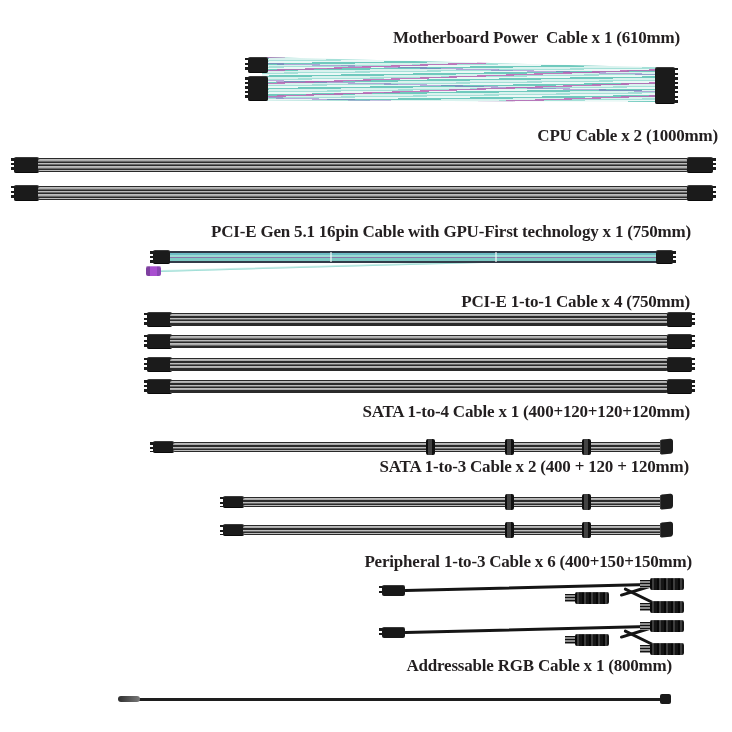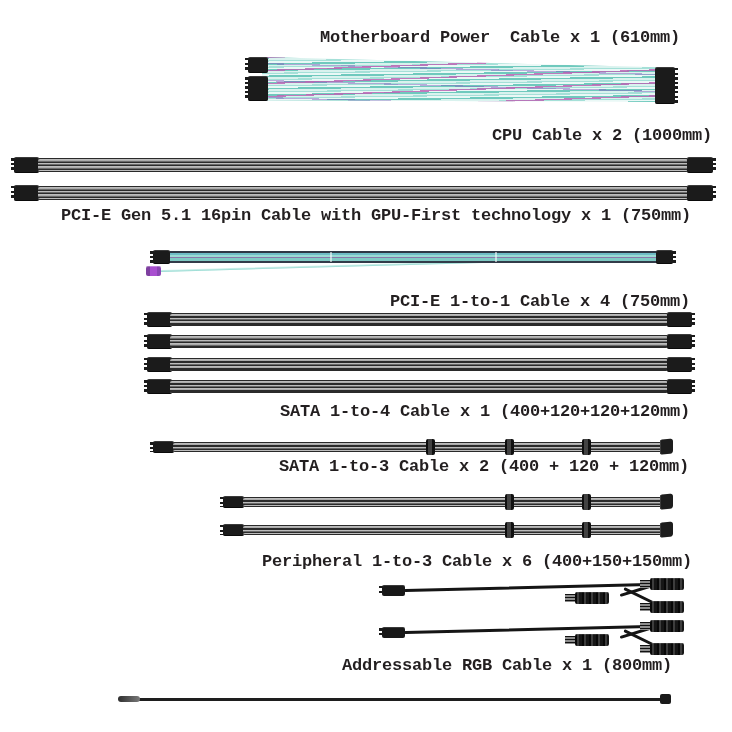--- a/index.html
+++ b/index.html
@@ -1,18 +1,18 @@
 <!DOCTYPE html>
 <html><head>
 <meta charset="utf-8">
 <style>
   html,body { margin:0; padding:0; background:#ffffff; }
   .canvas {
     position:relative; width:732px; height:732px; background:#ffffff;
-    font-family:Liberation Mono, monospace; overflow:hidden;
+    font-family:Liberation Serif, serif; overflow:hidden;
   }
   .lbl {
     position:absolute; font-size:17px; font-weight:600; color:#231f20;
     white-space:pre; letter-spacing:-0.2px;
   }
   
   .conn { position:absolute; background:#1b1b1b; border-radius:2px;
           box-shadow: inset 0 1px 0 rgba(255,255,255,.14), inset 0 -1px 0 rgba(0,0,0,.6); }
   .teeth-l::before { content:""; position:absolute; left:-3px; top:1px; bottom:1px; width:4px;
           background:repeating-linear-gradient(180deg,#1b1b1b 0 2.5px, transparent 2.5px 4.6px); }
@@ -68,35 +68,35 @@
 
   <section>
     <div class="lbl" style="top:28px; right:52px;">Motherboard Power  Cable x 1 (610mm)</div>
     <div class="mobo-wires" style="left:262px; top:57px; width:398px; height:45px;"></div>
     <div class="conn teeth-l" style="left:248px; top:57px; width:20px; height:16px;"></div>
     <div class="conn teeth-l" style="left:248px; top:76px; width:20px; height:25px;"></div>
     <div class="conn teeth-r" style="left:655px; top:67px; width:20px; height:37px;"></div>
   </section>
 
   <section>
-    <div class="lbl" style="top:126px; right:20px;">CPU Cable x 2 (1000mm)</div>
+    <div class="lbl" style="top:126px; right:14px;">CPU Cable x 2 (1000mm)</div>
     <div>
       <div class="conn teeth-l" style="left:14px; top:157px; width:25px; height:16px;"></div>
       <div class="graybody" style="left:38px; top:158px; width:650px; height:14px;"></div>
       <div class="conn teeth-r" style="left:687px; top:157px; width:26px; height:16px;"></div>
     </div>
     <div>
       <div class="conn teeth-l" style="left:14px; top:185px; width:25px; height:16px;"></div>
       <div class="graybody" style="left:38px; top:186px; width:650px; height:14px;"></div>
       <div class="conn teeth-r" style="left:687px; top:185px; width:26px; height:16px;"></div>
     </div>
   </section>
 
   <section>
-    <div class="lbl" style="top:206px; right:41px;">PCI-E Gen 5.1 16pin Cable with GPU-First technology x 1 (750mm)</div>
+    <div class="lbl" style="top:222px; right:41px;">PCI-E Gen 5.1 16pin Cable with GPU-First technology x 1 (750mm)</div>
     <div class="sense-wire" style="left:160px; top:270px; width:492px; transform:rotate(-1.6deg);"></div>
     <div class="gen5-body" style="left:167px; top:251px; width:492px;"></div>
     <div class="gen5-joint" style="left:330px; top:252px;"></div>
     <div class="gen5-joint" style="left:495px; top:252px;"></div>
     <div class="conn teeth-l" style="left:153px; top:250px; width:17px; height:14px;"></div>
     <div class="conn teeth-r" style="left:656px; top:250px; width:17px; height:14px;"></div>
     <div class="sense-conn" style="left:146px; top:266px;"></div>
   </section>
 
   <section>

